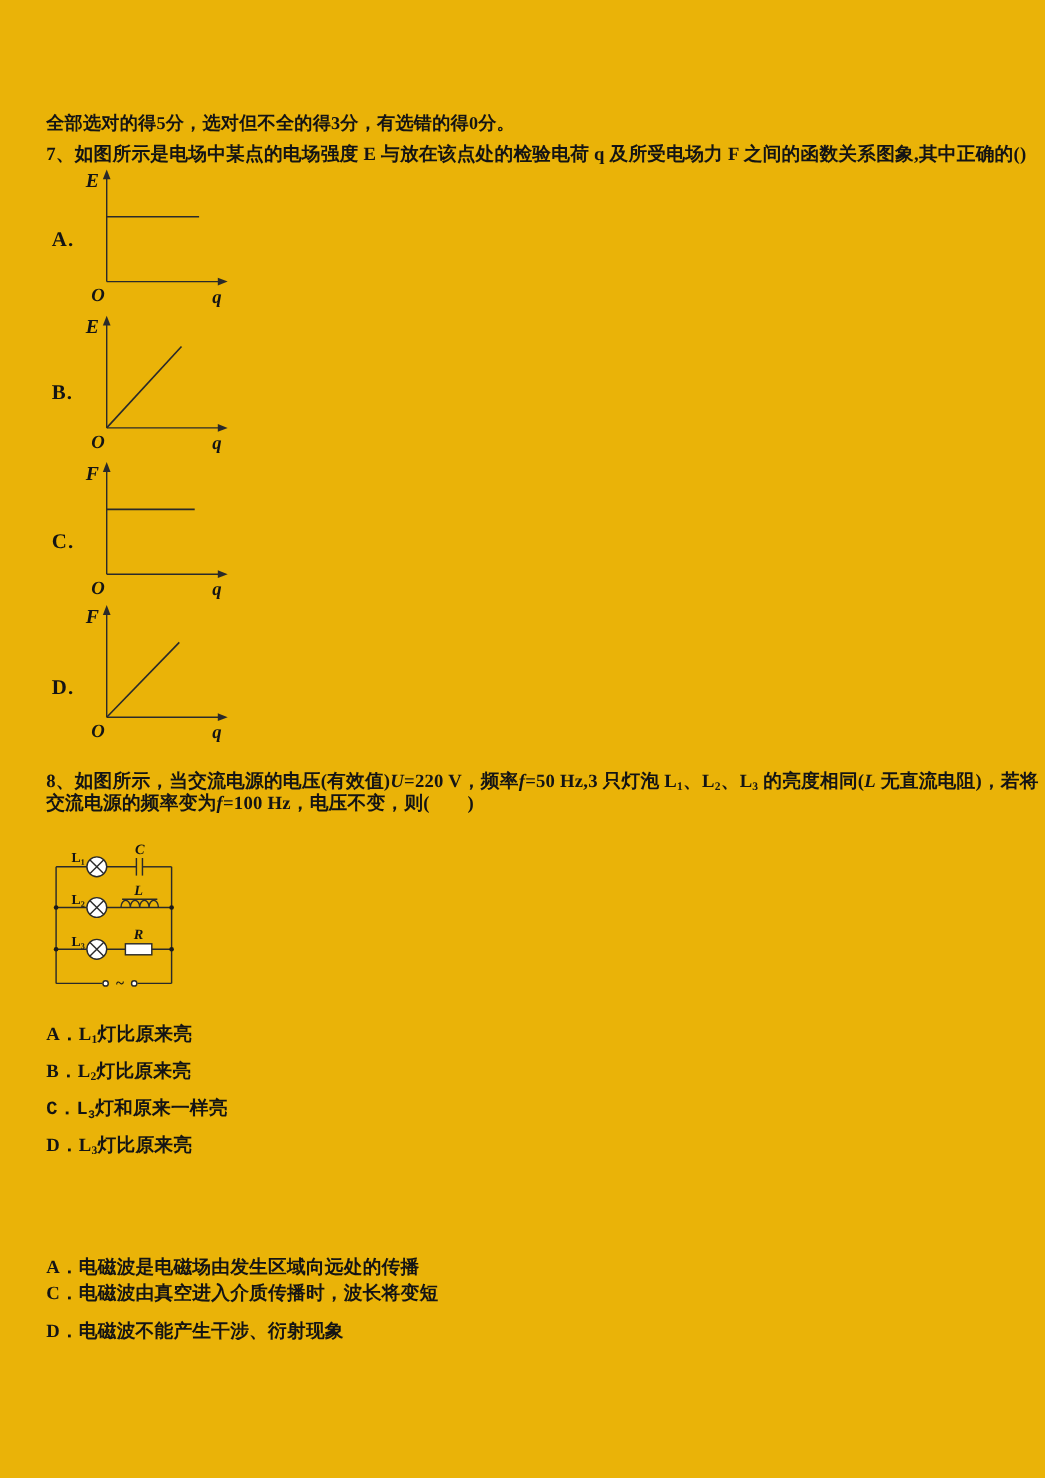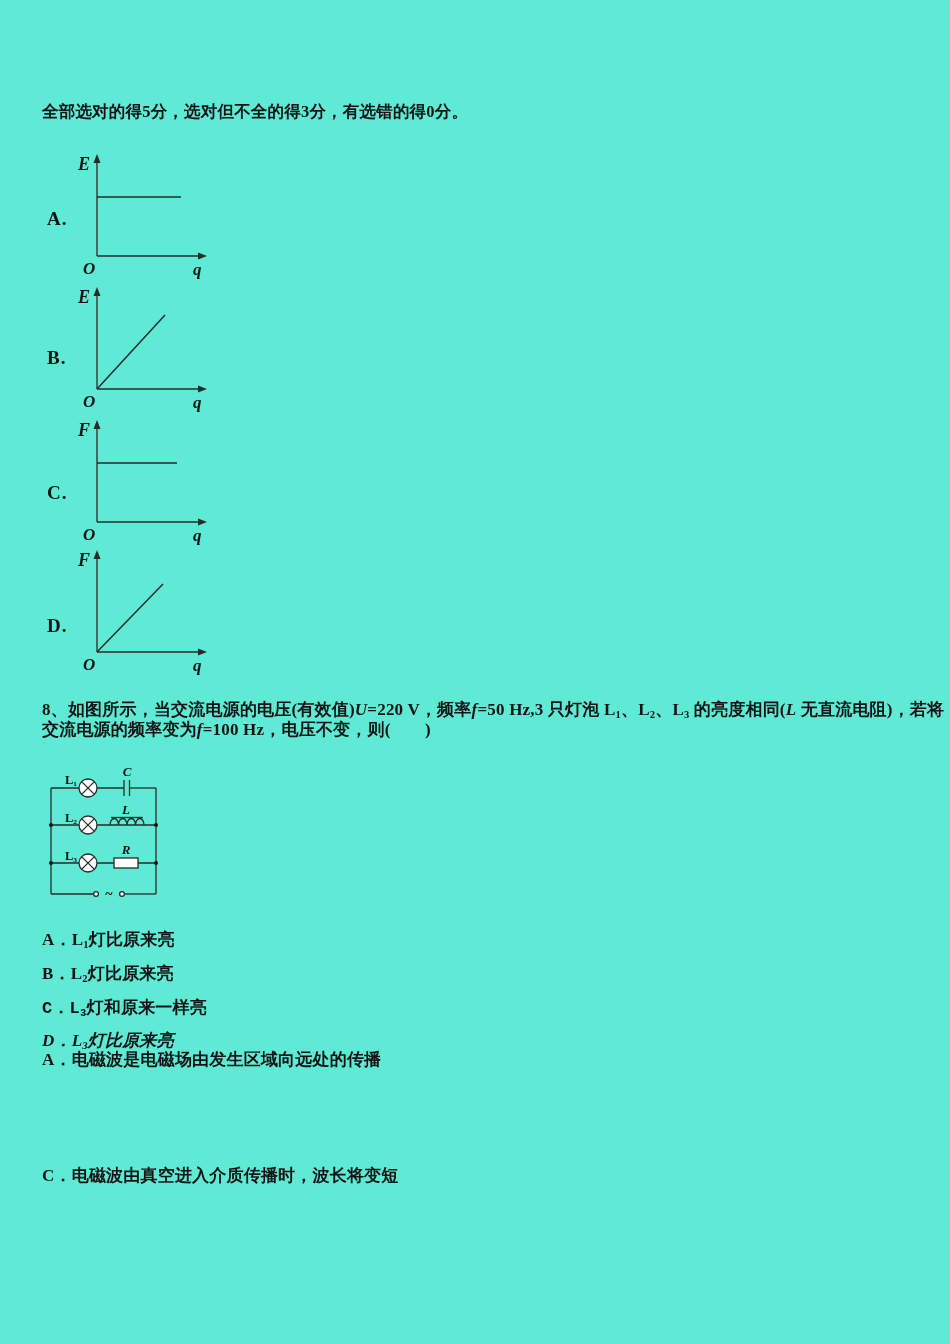--- a/index.html
+++ b/index.html
@@ -1,17 +1,17 @@
 <!DOCTYPE html>
 <html><head>
 <meta charset="utf-8">
 <style>
   html,body { margin:0; padding:0; background:#e8e8e8; }
   .page {
-    position:relative; width:950px; height:1344px; background:#5eead4;
+    position:relative; width:950px; height:1344px; background:#eab308;
     font-family:"Liberation Serif","DejaVu Serif",serif;
     color:#141414; font-weight:600; overflow:hidden;
   }
   .line { position:absolute; font-size:17px; white-space:nowrap; letter-spacing:0.2px; }
   .small { font-size:16.5px; }
   .glabel { position:absolute; font-size:19px; font-weight:700; letter-spacing:1px; }
   .seg-i   { font-style:italic; }
   .seg-sub { font-size:0.62em; vertical-align:-0.28em; }
   .seg-sup { font-size:0.62em; vertical-align:0.55em; }
   svg.fig { position:absolute; overflow:visible; }
@@ -26,20 +26,21 @@
   .clab   { font-size:12.5px; }
   .clab-i { font-size:13px; font-style:italic; }
   .srclab { font-size:14px; }
 </style>
 </head>
 <body>
 
 <div class="page">
 
   <div class="line small" style="left:42px; top:101px;">全部选对的得5分，选对但不全的得3分，有选错的得0分。</div>
+  <div class="line" style="left:42px; top:128px;">7、如图所示是电场中某点的电场强度 E 与放在该点处的检验电荷 q 及所受电场力 F 之间的函数关系图象,其中正确的()</div>
 
   <div class="glabel" style="left:47px; top:208px;">A.</div>
   <svg class="fig" style="left:70px; top:152px;" width="145" height="128">
     <line class="wire" x1="27" y1="104" x2="27" y2="9"></line>
     <polygon class="ah" points="27,2 23.5,11 30.5,11"></polygon>
     <line class="wire" x1="27" y1="104" x2="129" y2="104"></line>
     <polygon class="ah" points="137,104 128,100.5 128,107.5"></polygon>
     <line class="curve" x1="27" y1="45" x2="111" y2="45"></line>
     <text class="axlab" x="8" y="18">E</text>
     <text class="axlab2" x="13" y="122">O</text>
@@ -124,18 +125,19 @@
     <line class="wire" x1="7" y1="134" x2="49" y2="134"></line>
     <circle class="dev" cx="52" cy="134" r="2.4"></circle>
     <text class="srclab" x="65" y="138.5" text-anchor="middle">~</text>
     <circle class="dev" cx="78" cy="134" r="2.4"></circle>
     <line class="wire" x1="81" y1="134" x2="112" y2="134"></line>
   </svg>
 
   <div class="line" style="left:42px; top:928px;"><span>A．L</span><span class="seg-sub">1</span><span>灯比原来亮</span></div>
   <div class="line" style="left:42px; top:962px;text-align:right;"><span>B．L</span><span class="seg-sub">2</span><span>灯比原来亮</span></div>
   <div class="line" style="left:42px; top:996px;font-family:Liberation Mono, monospace;"><span>C．L</span><span class="seg-sub">3</span><span>灯和原来一样亮</span></div>
-  <div class="line" style="left:42px; top:1029px;font-style:italic;"><span>D．L</span><span class="seg-sub">3</span><span>灯比原来亮</span></div>
+  <div class="line" style="left:42px; top:1029px;"><span>D．L</span><span class="seg-sub">3</span><span>灯比原来亮</span></div>
 
-  <div class="line" style="left:42px; top:1048px;"><span>A．电磁波是电磁场由发生区域向远处的传播</span></div>
+  <div class="line" style="left:42px; top:1140px;"><span>A．电磁波是电磁场由发生区域向远处的传播</span></div>
   <div class="line" style="left:42px; top:1164px;"><span>C．电磁波由真空进入介质传播时，波长将变短</span></div>
+  <div class="line" style="left:42px; top:1198px;"><span>D．电磁波不能产生干涉、衍射现象</span></div>
 
 </div>
 
 </body></html>

